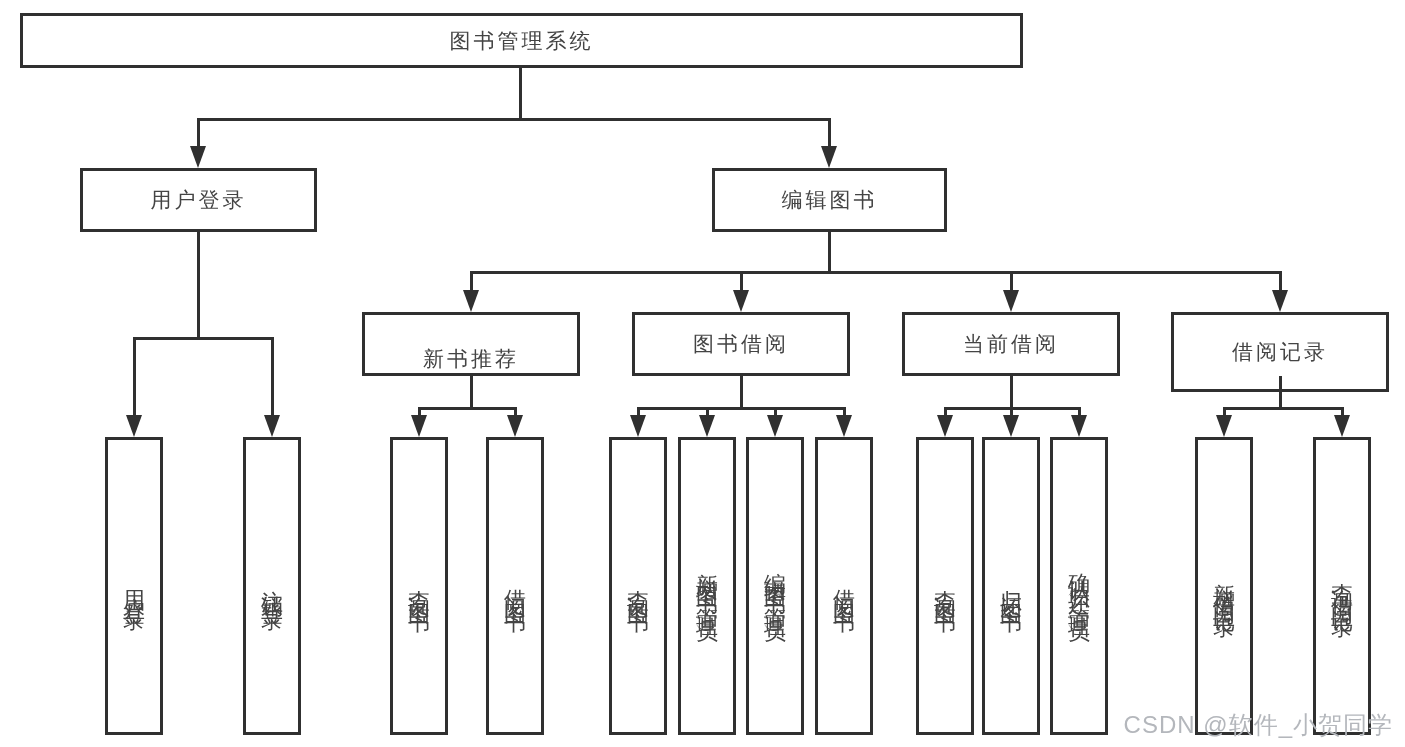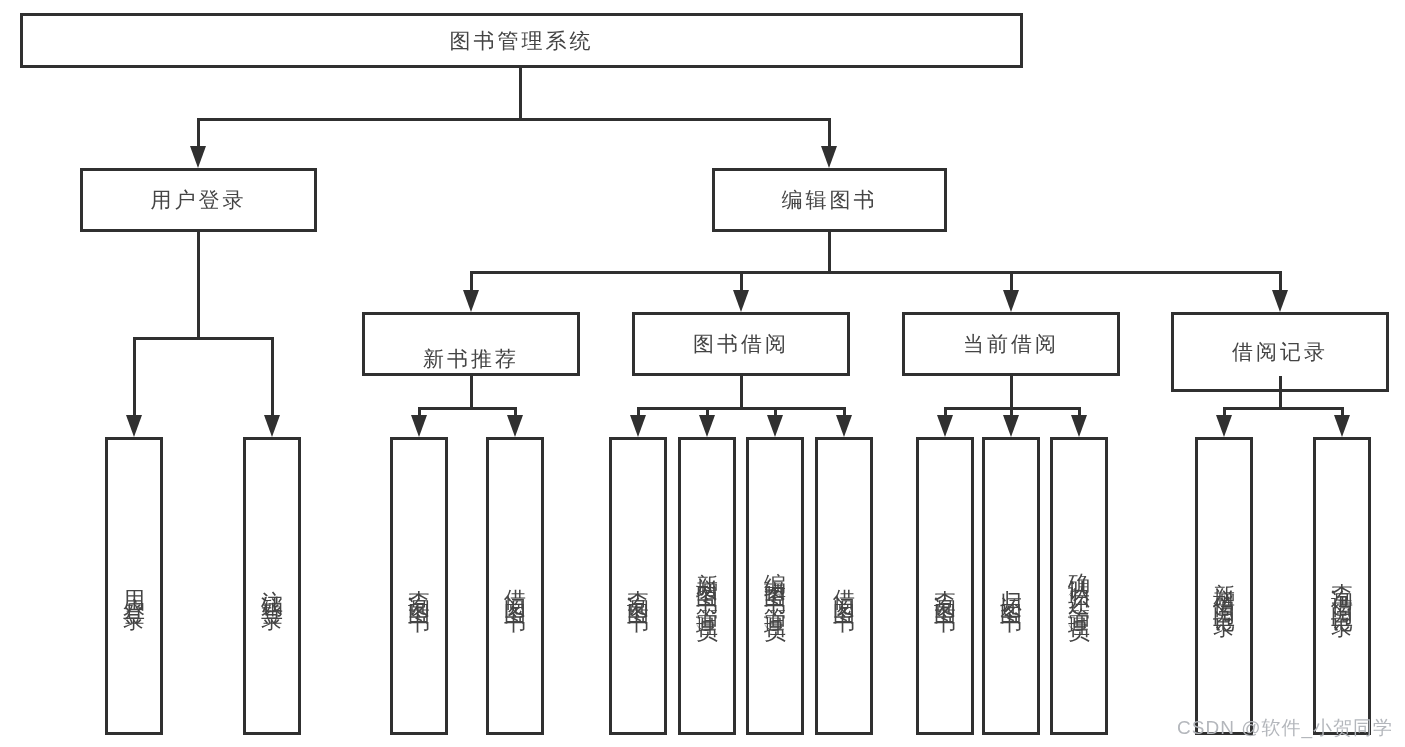--- a/index.html
+++ b/index.html
@@ -42,21 +42,21 @@
     width: 0; height: 0;
     border-left: 8px solid transparent;
     border-right: 8px solid transparent;
     border-top: 22px solid var(--line);
   }
   .watermark {
     position: absolute;
     right: 12px;
     bottom: 6px;
     color: var(--watermark);
-    font-size: 19px;
+    font-size: 24px;
     letter-spacing: 1px;
   }
 </style>
 </head>
 <body>
 
 <div class="canvas">
 
   <div class="node" style="left:20px; top:13px; width:1003px; height:55px;">
     <span>图书管理系统</span>

